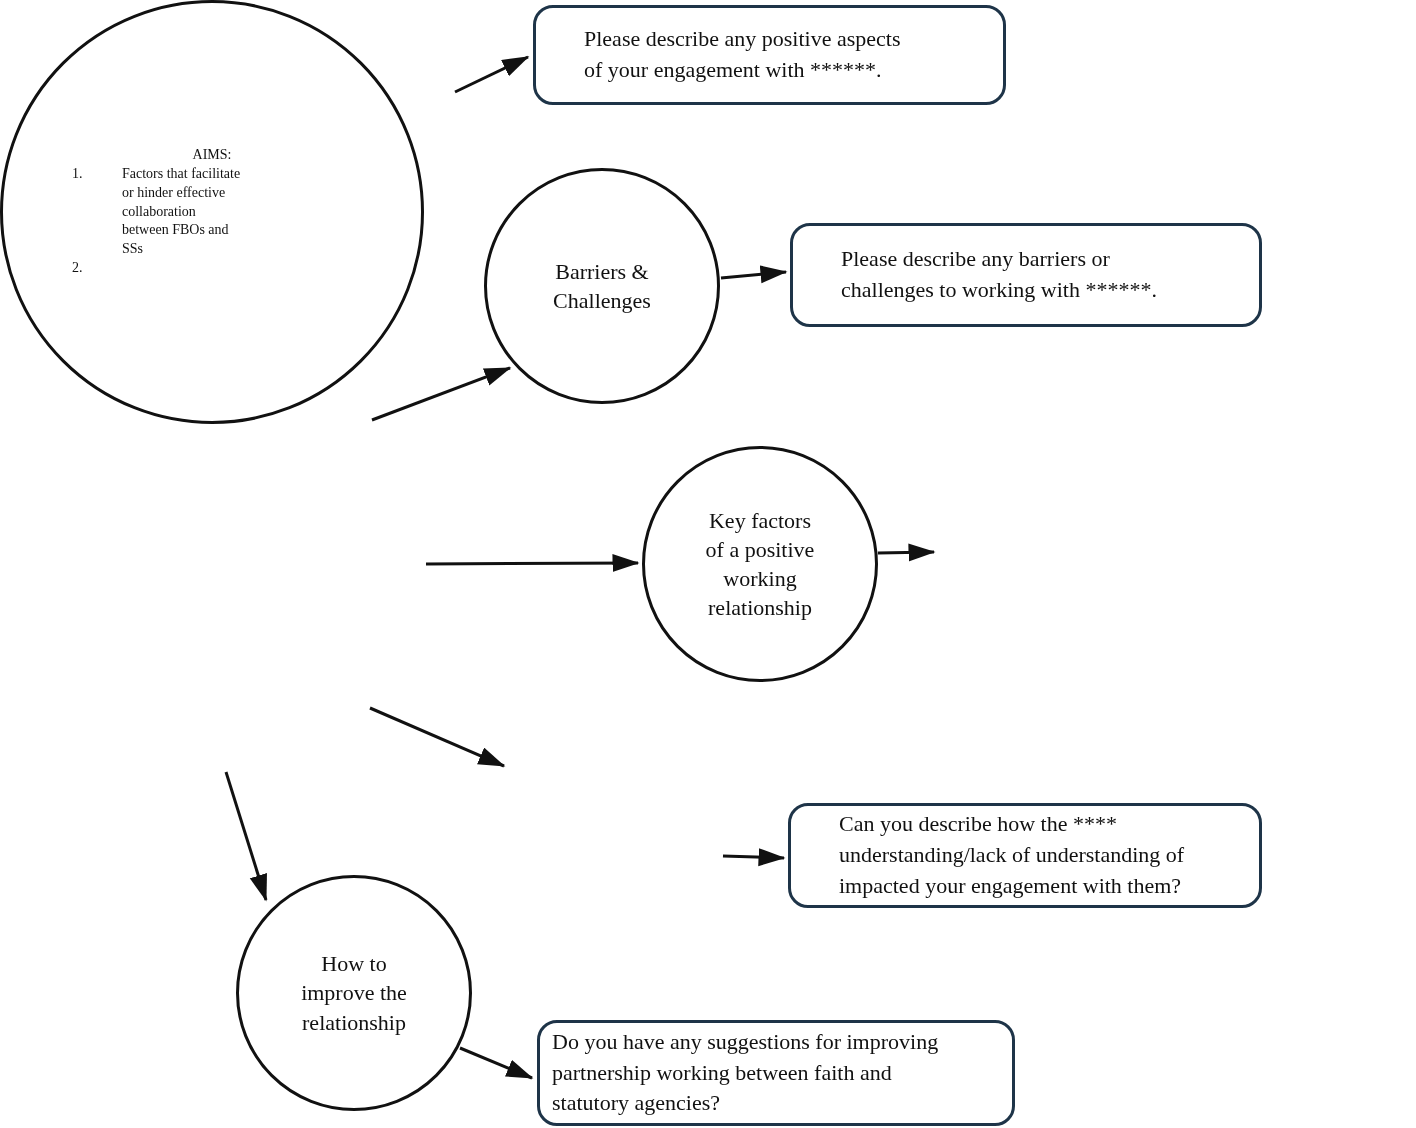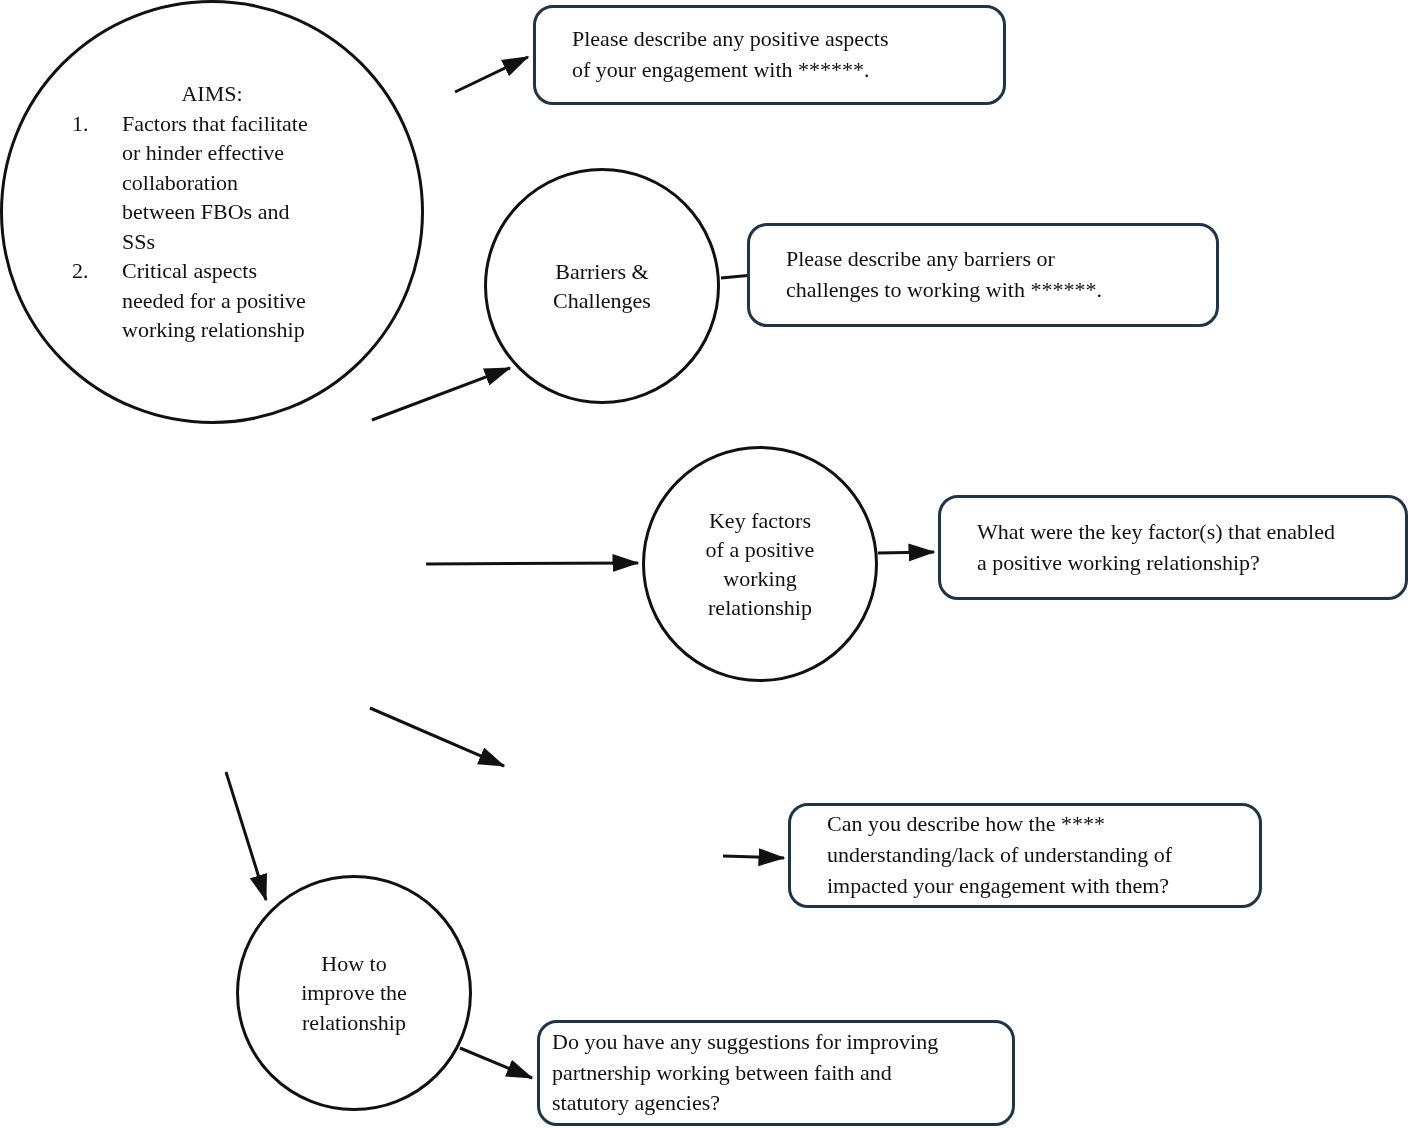--- a/index.html
+++ b/index.html
@@ -34,42 +34,42 @@
     background: var(--background);
     display: flex;
     align-items: center;
     justify-content: center;
     text-align: center;
     font-size: 22px;
     line-height: 1.32;
   }
   .pre { white-space: pre-line; }
   .central { left: 0; top: 352; width: 424px; height: 424px; }
-  .central-content { width: 280px; text-align: left; font-size: 22px; line-height: 1.34; }
+  .central-content { width: 280px; text-align: left; font-size: 14px; line-height: 1.34; }
   .aims-heading { text-align: center; }
   .aims-item { display: grid; grid-template-columns: 50px 1fr; }
   .c1 { left: 229px; top: 32px;  width: 236px; height: 236px; }
   .c2 { left: 484px; top: 168px; width: 236px; height: 236px; }
   .c3 { left: 642px; top: 446px; width: 236px; height: 236px; text-align: center; }
   .c4 { left: 484px; top: 723px; width: 240px; height: 240px; }
   .c5 { left: 236px; top: 875px; width: 236px; height: 236px; }
   .qbox {
     position: absolute;
     border: 3px solid var(--box-border);
     border-radius: 20px;
     background: var(--background);
     display: flex;
     align-items: center;
     font-size: 22px;
     line-height: 1.4;
   }
-  .pad-lg { padding-left: 36px; padding-right: 10px; }
+  .pad-lg { padding-left: 48px; padding-right: 10px; }
   .pad-sm { padding-left: 12px; }
   .b1 { left: 533px; top: 5px;    width: 473px; height: 100px; }
-  .b2 { left: 747px; top: 223px;  width: 472px; height: 104px; }
+  .b2 { left: 790px; top: 223px;  width: 472px; height: 104px; }
   .b3 { left: 938px; top: 495px;  width: 470px; height: 105px; }
   .b4 { left: 788px; top: 803px;  width: 474px; height: 105px; align-items: center; }
   .b5 { left: 537px; top: 1020px; width: 478px; height: 106px; }
 </style>
 </head>
 <body>
 
 <div class="stage">
 
   <svg class="connectors" width="1416" height="1128" viewBox="0 0 1416 1128">
@@ -96,23 +96,20 @@
       <div class="aims-item">
         <span>1.</span>
         <span class="pre">Factors that facilitate
 or hinder effective
 collaboration
 between FBOs and
 SSs</span>
       </div>
       <div class="aims-item">
         <span>2.</span>
-        <span class="pre">Critical aspects
-needed for a positive
-working relationship</span>
       </div>
     </div>
   </div>
 
   <div class="circle c2 pre">Barriers &amp;
 Challenges</div>
   <div class="circle c3 pre">Key factors
 of a positive
 working
 relationship</div>
@@ -121,24 +118,20 @@
 relationship</div>
 
   <div class="qbox b1 pad-lg">
     <span class="pre">Please describe any positive aspects
 of your engagement with ******.</span>
   </div>
   <div class="qbox b2 pad-lg">
     <span class="pre">Please describe any barriers or
 challenges to working with ******.</span>
   </div>
-  <div class="qbox b3 pad-lg">
-    <span class="pre">What were the key factor(s) that enabled
-a positive working relationship?</span>
-  </div>
   <div class="qbox b4 pad-lg">
     <span class="pre">Can you describe how the ****
 understanding/lack of understanding of
 impacted your engagement with them?</span>
   </div>
   <div class="qbox b5 pad-sm">
     <span class="pre">Do you have any suggestions for improving
 partnership working between faith and
 statutory agencies?</span>
   </div>

